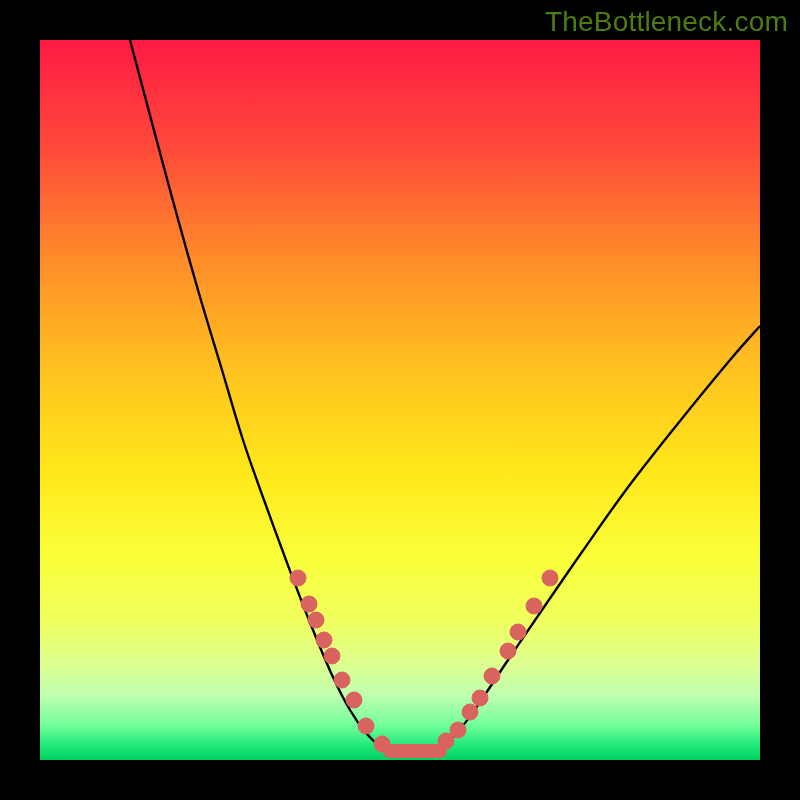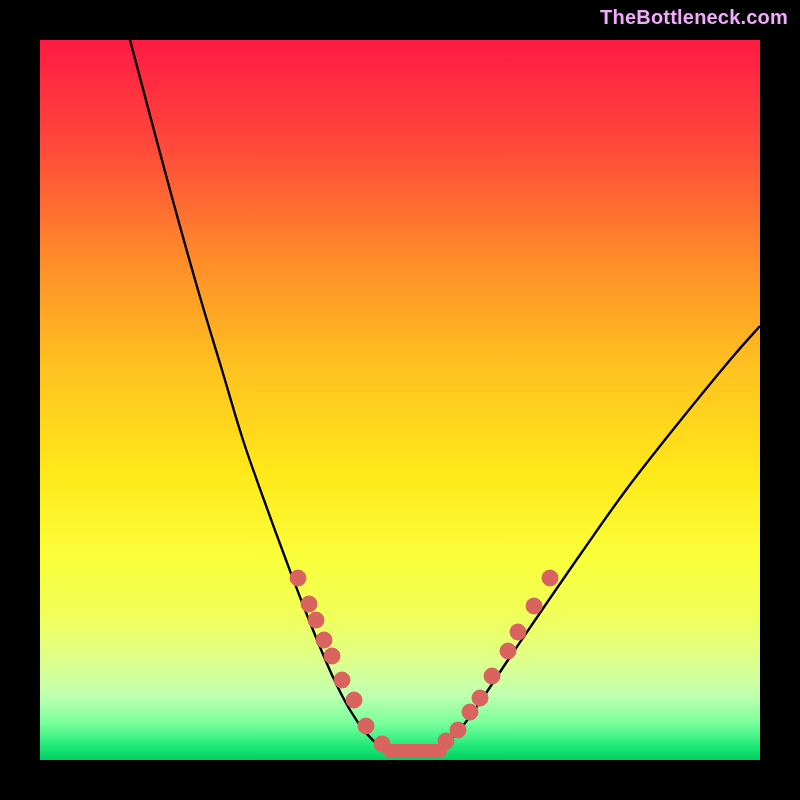--- a/index.html
+++ b/index.html
@@ -34,23 +34,23 @@
       #c0ffb0 91%,
       #76ff9a 95%,
       #20e97a 98%,
       #00d060 100%
     );
   }
   .brand {
     position: absolute;
     top: 6px;
     right: 12px;
-    color: #f0abfc;
-    font-size: 20px;
-    font-weight: 700;
+    color: #4d7c0f;
+    font-size: 28px;
+    font-weight: 400;
     letter-spacing: 0.2px;
   }
   svg.overlay {
     position: absolute;
     left: 0;
     top: 0;
     width: 720px;
     height: 720px;
   }
   .curve {

